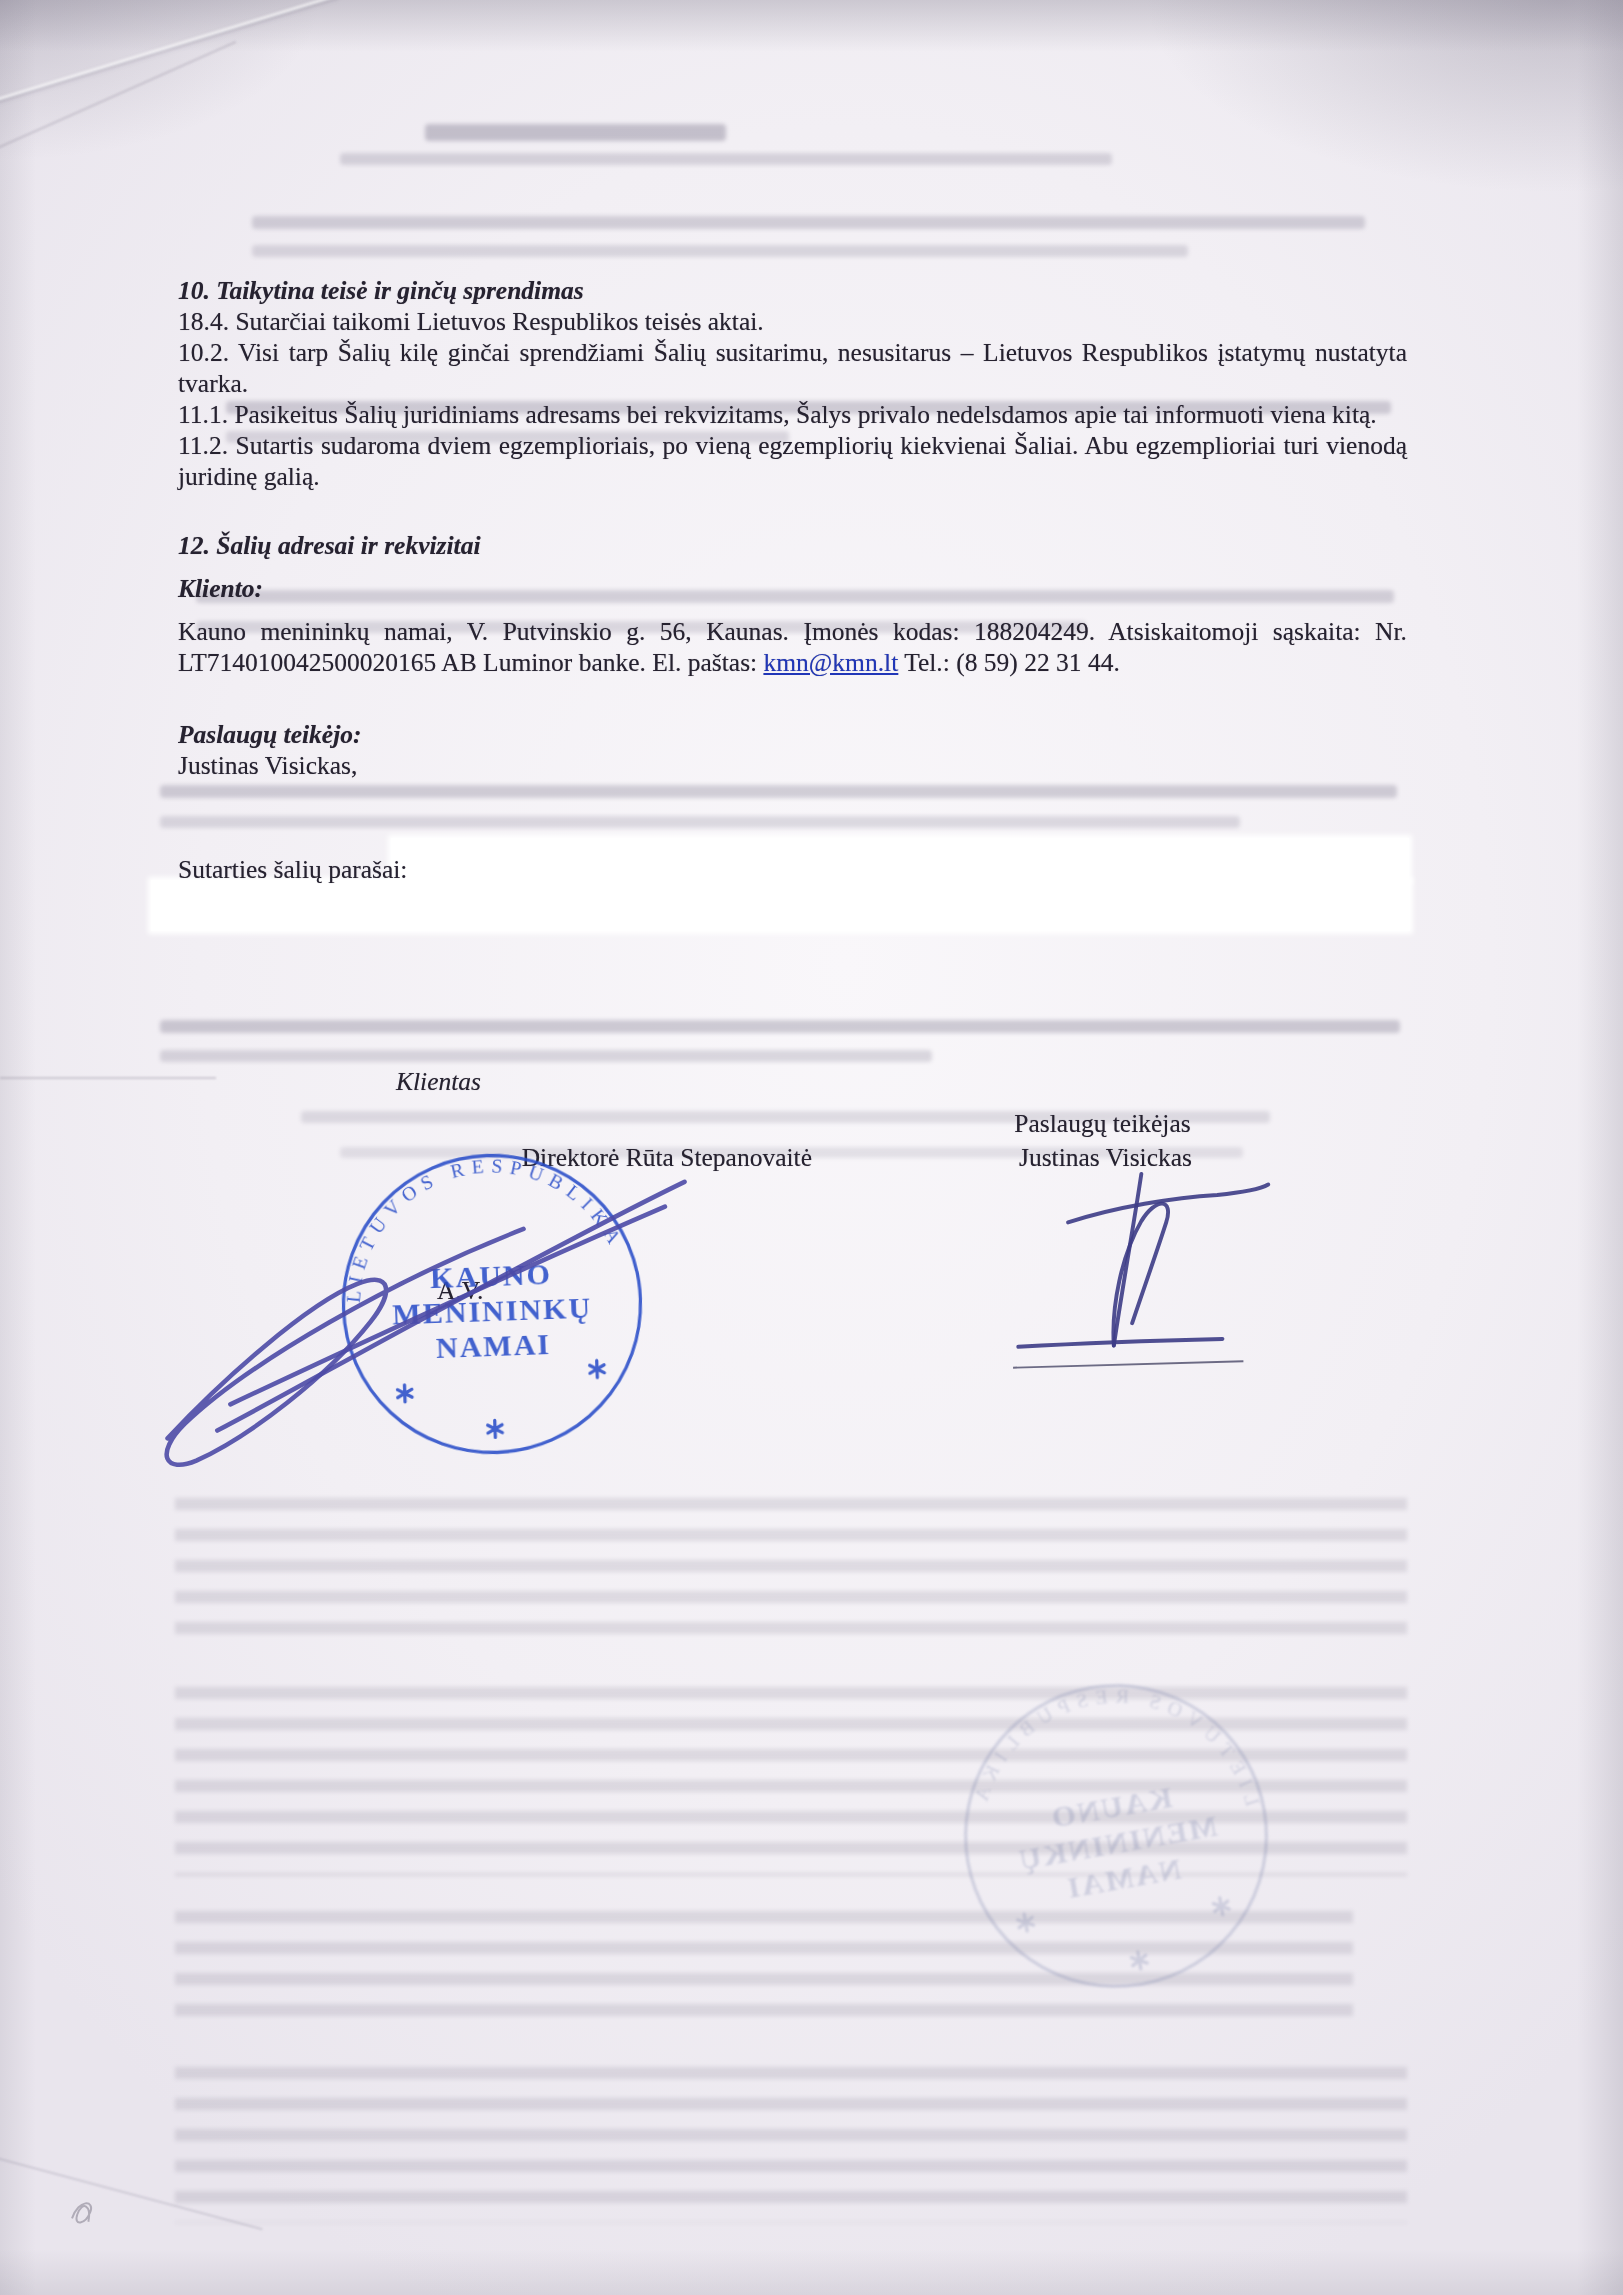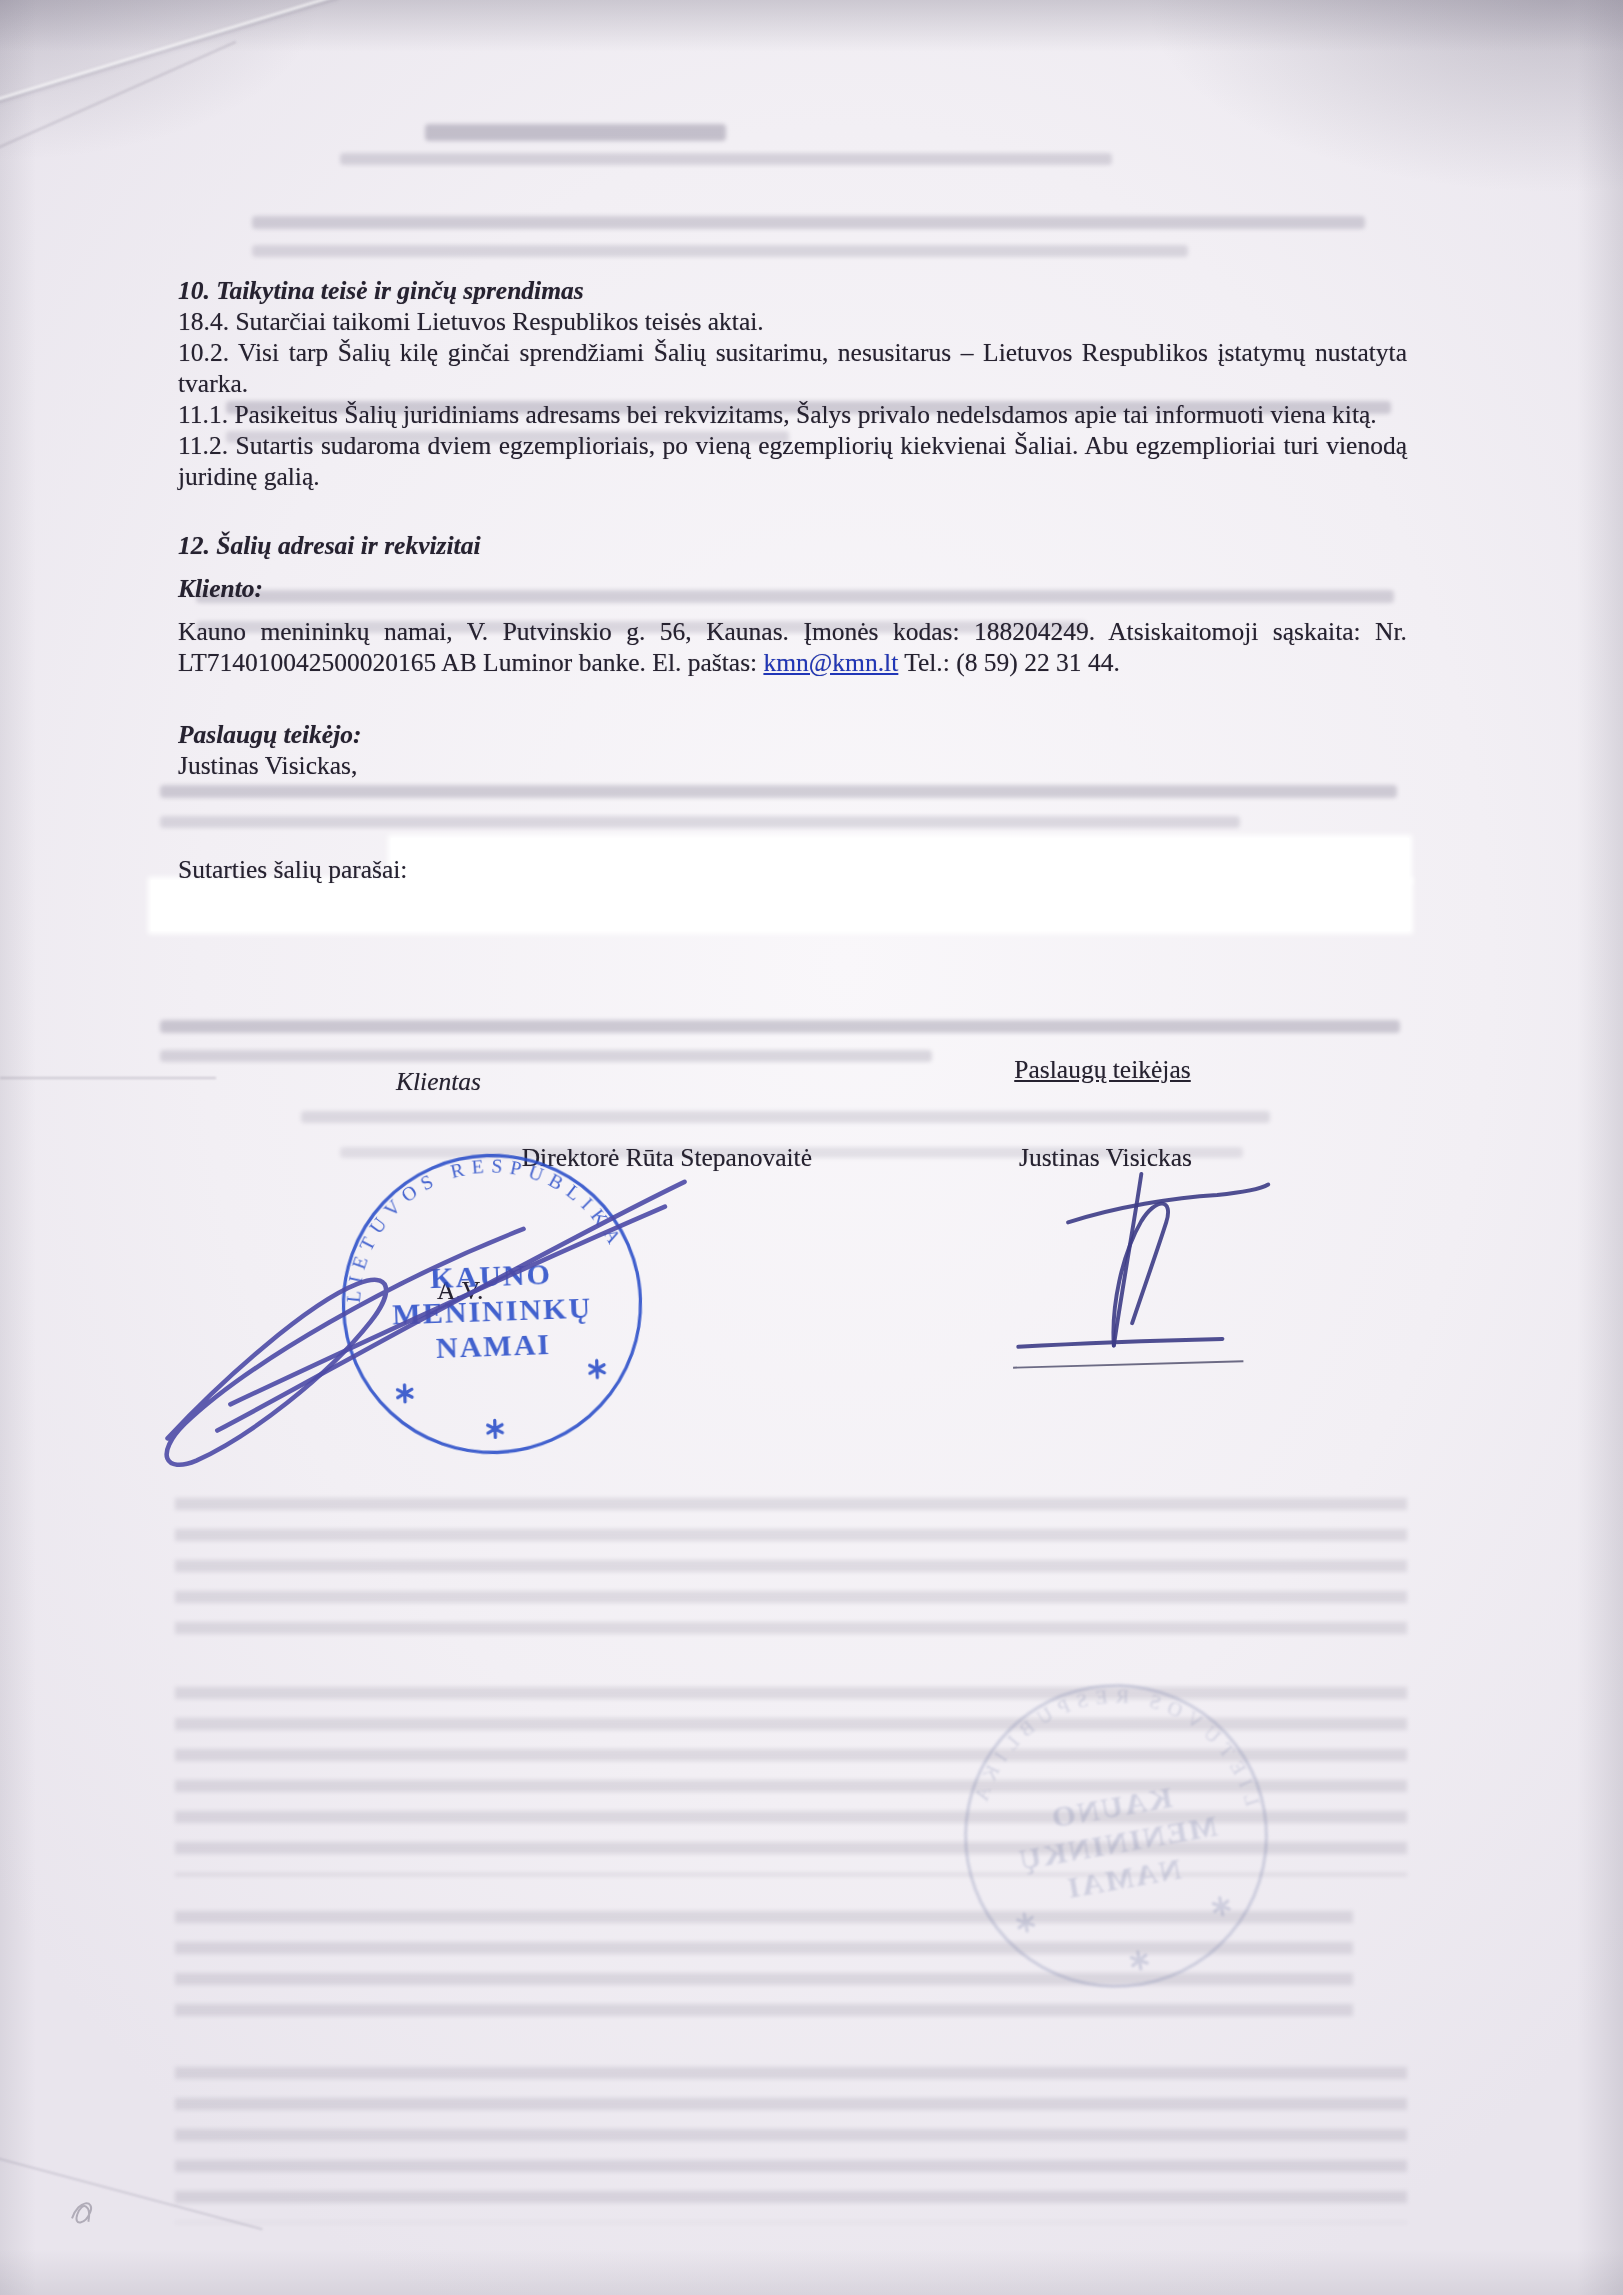--- a/index.html
+++ b/index.html
@@ -43,21 +43,21 @@
   .para { text-align:justify; }
   .gap { margin-top:38px !important; }
   .gap-s { margin-top:11.8px !important; }
   .gap-m { margin-top:41px !important; }
   .gap-xl { margin-top:73px !important; }
   .b { font-weight:normal; }
   .email { color:#2036b8; text-decoration:underline; cursor:pointer; }
   .sigcell { position:absolute; z-index:3; font-size:25.5px; line-height:31px; text-align:center;
              text-shadow:0 0 0.8px rgba(40,36,50,.45); }
   .role-client { left:118px;  top:1066px; width:641px;font-style:italic; }
-  .role-provider { left:782px; top:1054px; width:641px;text-decoration:underline; }
+  .role-provider { left:782px; top:1108px; width:641px; }
   .name-client { left:131px;  top:1142px; width:681px;text-align:right; }
   .name-provider { left:785px; top:1142px; width:641px; }
   .av { position:absolute; left:437px; top:1276px; z-index:4; font-size:25.5px;
         text-shadow:0 0 0.8px rgba(40,36,50,.45); }
   
   .stamp { position:absolute; pointer-events:none; }
   .stamp-main { left:335px; top:1147px; width:314px; height:314px; z-index:4;
                 color:#2a4ec9; opacity:.88; transform:rotate(-2deg); filter:blur(0.3px); }
   .ghost-stamp { left:957px; top:1677px; width:318px; height:318px; z-index:1;
                  color:#7b84ad; opacity:.28; transform:scaleX(-1) rotate(10deg); filter:blur(1.3px); }

